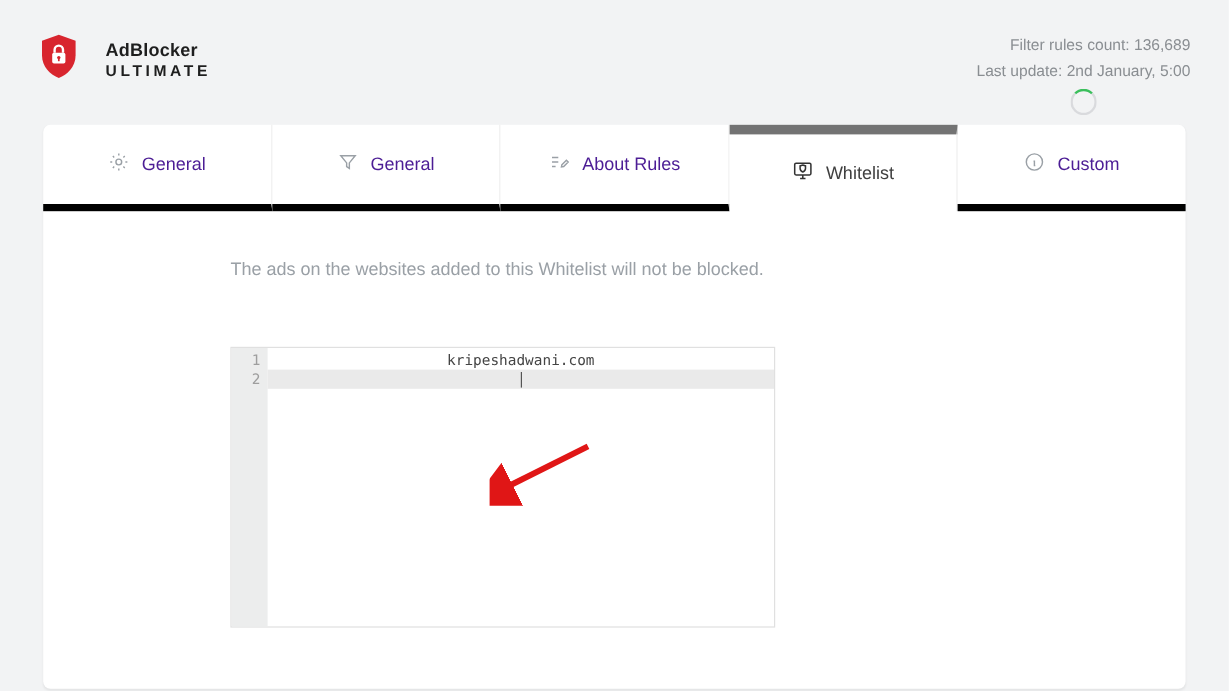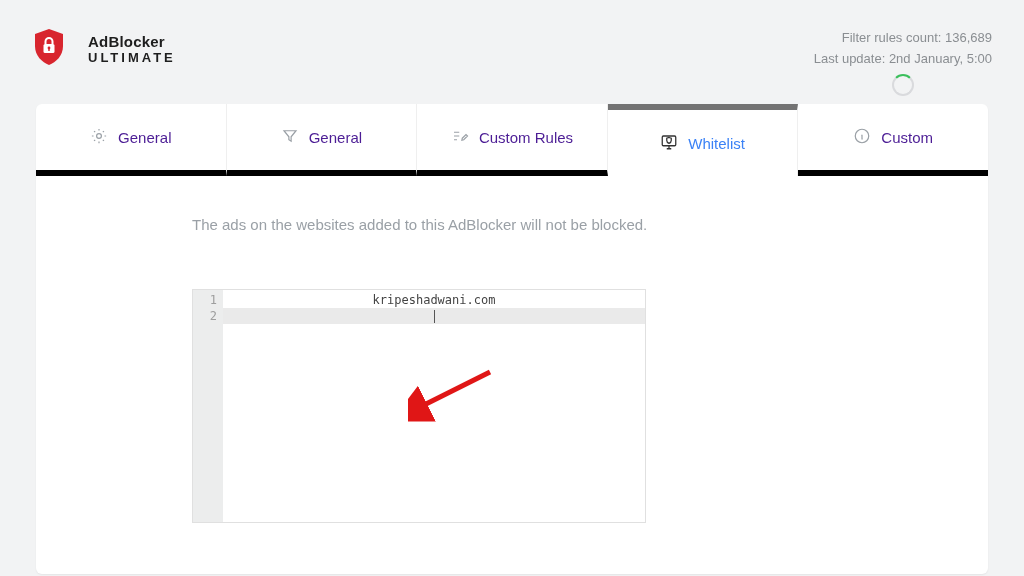--- a/index.html
+++ b/index.html
@@ -82,23 +82,23 @@
     gap: 10px;
     font-size: 15px;
     color: #4c1d95;
     border-right: 1px solid #efefef;
     border-bottom: 6px solid #000000;
     cursor: pointer;
   }
   .tab:last-child { border-right: none; }
   .tab svg { width: 18px; height: 18px; }
   .tab.active {
-    color: #3b82f6;
+    color: #404040;
     border-bottom: none;
-    border-top: 6px solid #737373;
+    border-top: 8px solid #737373;
     background: #fff;
   }
 
   
   .content {
     padding: 40px 70px 28px 156px;
   }
   .hint {
     font-size: 15px;
     color: #9aa0a6;
@@ -210,21 +210,21 @@
       <span>General</span>
     </div>
 
     <div class="tab">
       <span>
         <svg viewBox="0 0 24 24" fill="none" stroke="#9aa0a6" stroke-width="1.6">
           <path d="M4 7h7M4 12h7M4 17h4"></path>
           <path d="M15 15l5-5 2 2-5 5-2.5.5z"></path>
         </svg>
       </span>
-      <span>Custom Rules</span>
+      <span>About Rules</span>
     </div>
 
     <div class="tab active">
       <span>
         <svg viewBox="0 0 24 24" fill="none" stroke="#333" stroke-width="1.7">
           <rect x="3" y="4" width="18" height="13" rx="1.5"></rect>
           <path d="M9 21h6M12 17v4"></path>
           <path d="M12 6l3 1v3c0 2-1.5 3.2-3 3.8-1.5-.6-3-1.8-3-3.8V7z"></path>
         </svg>
       </span>
@@ -236,21 +236,21 @@
         <svg viewBox="0 0 24 24" fill="none" stroke="#9aa0a6" stroke-width="1.6">
           <circle cx="12" cy="12" r="9"></circle>
           <path d="M12 8h.01M11 11h1v5h1"></path>
         </svg>
       </span>
       <span>Custom</span>
     </div>
   </div>
 
   <div class="content">
-    <div class="hint">The ads on the websites added to this AdBlocker will not be blocked.</div>
+    <div class="hint">The ads on the websites added to this Whitelist will not be blocked.</div>
 
     <div class="editor">
       <div class="gutter">
         <div>1</div>
         <div>2</div>
       </div>
       <div class="lines">
         <div class="highlight"></div>
         <div class="row">kripeshadwani.com</div>
         <div class="row cursor-line"><span class="caret"></span></div>

